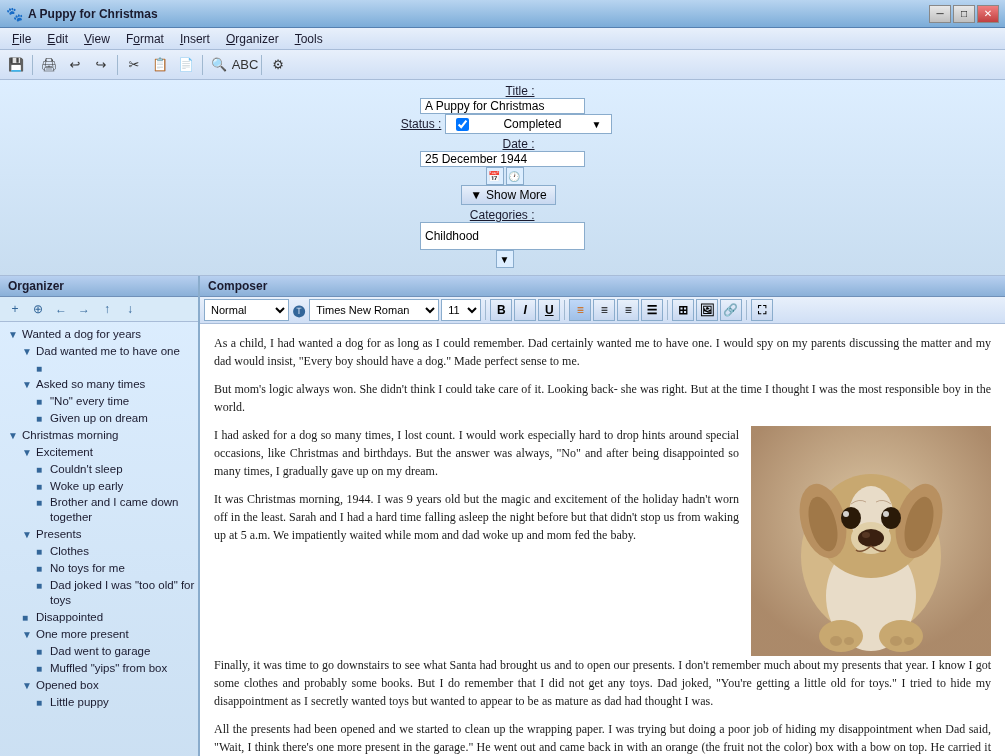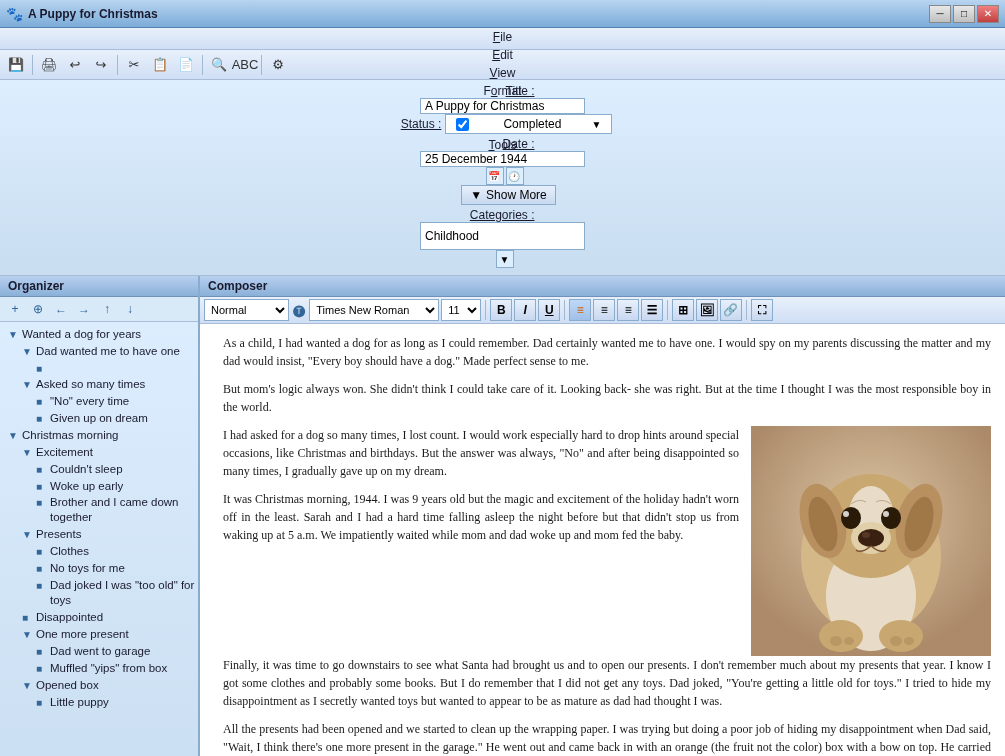--- a/index.html
+++ b/index.html
@@ -26,21 +26,20 @@
     #title-bar .win-btn.close { background: linear-gradient(to bottom, #f08080, #c04040); color: white; }
 
     
     #menu-bar {
       background: linear-gradient(to bottom, #e8f0fb, #d0dff5);
       height: 22px;
       display: flex;
       align-items: center;
       padding: 0 4px;
       border-bottom: 1px solid #a8bcd8;
-      flex-direction: column;
     }
     #menu-bar .menu-item {
       padding: 2px 8px;
       cursor: pointer;
       font-size: 12px;
       color: #1a1a2e;
     }
     #menu-bar .menu-item u { text-decoration: underline; }
 
     
@@ -236,21 +235,20 @@
       padding: 10px 14px;
       font-family: 'Times New Roman', Times, serif;
       font-size: 12px;
       line-height: 1.5;
       color: #1a1a1a;
       position: relative;
     }
     #composer-content p {
       margin-bottom: 10px;
       text-align: justify;
-      margin-left: 9px;
     }
     .content-with-image {
       display: flex;
       gap: 12px;
     }
     .content-text-left {
       flex: 1;
     }
     .puppy-image {
       width: 240px;

